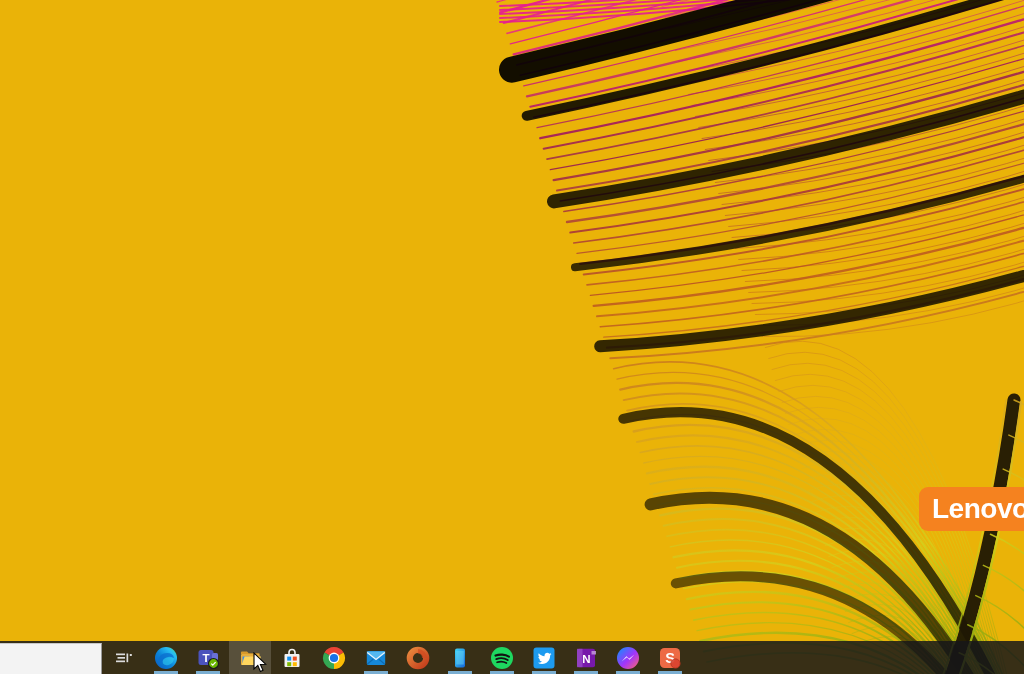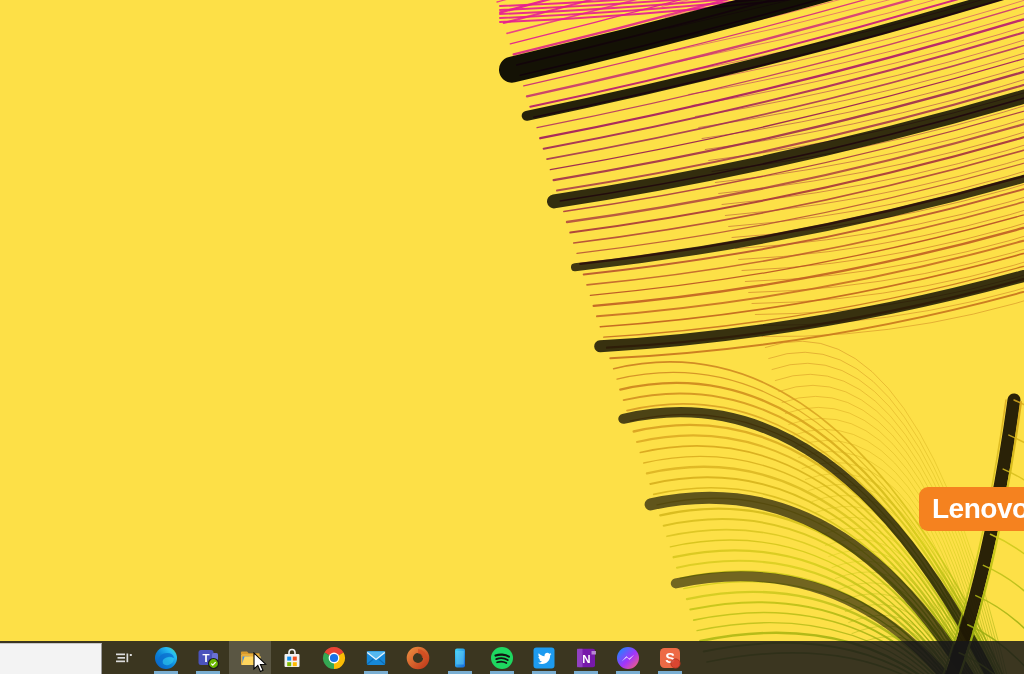--- a/index.html
+++ b/index.html
@@ -1,18 +1,18 @@
 <!DOCTYPE html>
 <html style="--ul: #7AAED1;"><head>
 <meta charset="utf-8">
 <style>
   html,body{margin:0;padding:0;background:#000;}
   *{box-sizing:border-box;}
   body{font-family:"Liberation Sans",sans-serif;}
-  #desktop{position:relative;width:1024px;height:674px;overflow:hidden;background:#fde047;}
+  #desktop{position:relative;width:1024px;height:674px;overflow:hidden;background:#eab308;}
   #feather{position:absolute;inset:0;}
   
   #lenovo-badge{position:absolute;left:919px;top:487px;width:120px;height:44px;
     border-radius:9px 0 0 9px;display:flex;align-items:center;padding-left:13px;}
   #lenovo-badge span{color:#fff;font-weight:bold;font-size:28px;letter-spacing:-.5px;}
   
   #taskbar{position:absolute;left:0;right:0;bottom:0;height:33px;
     background:rgba(22,22,25,.84);}
   #search-box{position:absolute;left:0;bottom:0;width:102px;height:31px;
     background:#f3f3f3;border-top:1px solid #c9c9c9;border-right:1px solid #9a9a9a;

